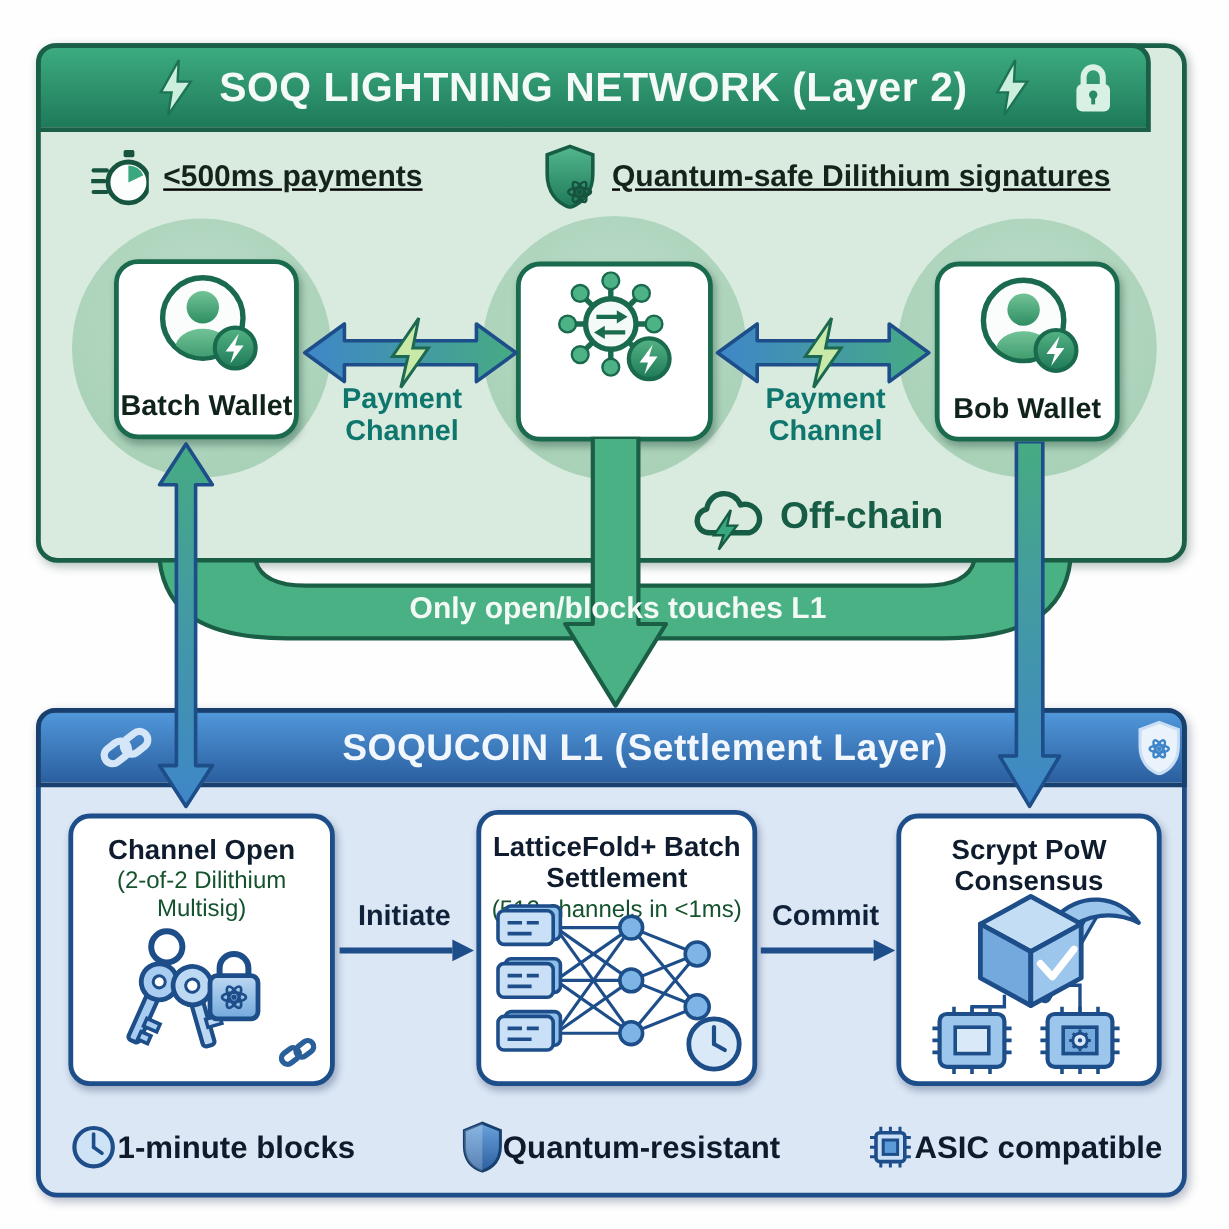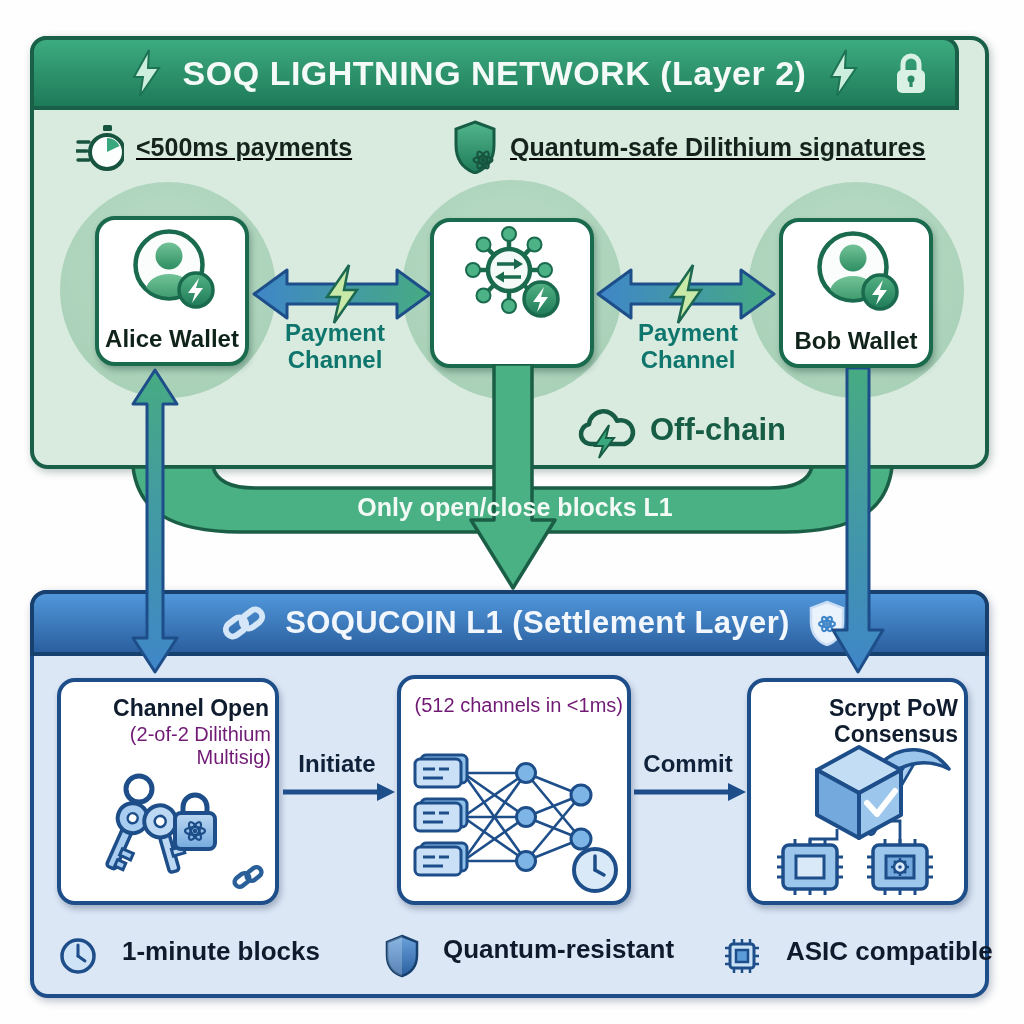--- a/index.html
+++ b/index.html
@@ -17,27 +17,27 @@
   .node-card .node-icon{position:absolute;top:4px;left:50%;transform:translateX(-50%);}
   .node-label{position:absolute;bottom:9px;left:0;width:100%;text-align:center;font-size:24px;font-weight:bold;color:#10231a;white-space:nowrap;}
   .channel-label{width:154px;text-align:center;font-size:24px;font-weight:bold;color:#0f766e;line-height:1.12;z-index:3;}
   .offchain{display:flex;align-items:center;gap:10px;z-index:3;}
   .offchain-label{font-size:31px;font-weight:bold;color:#175c45;}
   
   .banner-text{left:330px;top:493px;width:370px;text-align:center;font-size:25px;font-weight:bold;color:#f3faf6;z-index:7;}
   .z-band{z-index:5}.z-bar{z-index:6}.z-varrow{z-index:8}
   
   .l1-panel{left:30px;top:590px;width:959px;height:408px;background:#dbe7f5;border:4px solid #1d4e89;border-radius:18px;box-shadow:2px 3px 8px rgba(20,40,80,.3);}
-  .l1-header{left:30px;top:590px;width:959px;height:66px;background:linear-gradient(#5097da,#2b5f9f);border:4px solid #17406e;border-radius:16px 16px 0 0;display:flex;align-items:center;justify-content:center;gap:18px;z-index:2;padding-left:48px;}
+  .l1-header{left:30px;top:590px;width:959px;height:66px;background:linear-gradient(#5097da,#2b5f9f);border:4px solid #17406e;border-radius:16px 16px 0 0;display:flex;align-items:center;justify-content:space-between;gap:18px;z-index:2;padding-left:48px;}
   .l1-title{color:#f2f7fd;font-size:31px;font-weight:bold;letter-spacing:.4px;white-space:nowrap;}
-  .l1-box{background:#ffffff;border:4px solid #1d4e89;border-radius:18px;box-shadow:2px 4px 6px rgba(20,40,80,.3);text-align:right;padding-top:13px;z-index:3;}
+  .l1-box{background:#ffffff;border:4px solid #1d4e89;border-radius:18px;box-shadow:2px 4px 6px rgba(20,40,80,.3);text-align:center;padding-top:13px;z-index:3;}
   .l1-box-title{font-size:23px;font-weight:bold;color:#0f1c2e;line-height:1.15;padding:0 6px;}
-  .l1-box-sub{font-size:20px;color:#701a75;line-height:1.15;margin-top:2px;padding:0 4px;}
+  .l1-box-sub{font-size:20px;color:#14532d;line-height:1.15;margin-top:2px;padding:0 4px;}
   .transition-label{width:114px;text-align:center;font-size:24px;font-weight:bold;color:#10213a;z-index:3;}
-  .l1-feature{display:flex;align-items:flex-start;gap:24px;z-index:3;}
+  .l1-feature{display:flex;align-items:center;gap:0;z-index:3;}
   .l1-feature-label{font-size:26px;font-weight:bold;color:#0f1b2d;white-space:nowrap;}
 </style>
 </head>
 <body>
 
 <svg width="0" height="0" style="position:absolute" aria-hidden="true">
   <defs>
     <linearGradient id="gGreenIcon" x1="0" y1="0" x2="0" y2="1">
         <stop offset="0" stop-color="#72c397"></stop>
         <stop offset="1" stop-color="#2e8e62"></stop>
@@ -116,36 +116,36 @@
   <div class="abs node-circle" style="left:60px;top:182px;width:216px;height:216px;"></div>
   <div class="abs node-circle" style="left:402px;top:180px;width:220px;height:220px;"></div>
   <div class="abs node-circle" style="left:748px;top:182px;width:216px;height:216px;"></div>
 
   <svg class="abs z-band" style="left:30px;top:455px;" width="965" height="150" viewBox="0 0 965 150">
     <path d="M103 12 C108 55 140 77 210 77 L755 77 C825 77 857 55 862 12 L782 12 C778 28 760 33 740 33 L225 33 C205 33 187 28 183 12 Z" fill="#49b184" stroke="#1b5e46" stroke-width="3.5" stroke-linejoin="round"></path>
   </svg>
   <svg class="abs z-bar" style="left:467px;top:364px;" width="92" height="228" viewBox="0 0 92 228">
     <polygon points="27,0 65,0 65,156 88,156 46,224 4,156 27,156" fill="#49b184" stroke="#1b5e46" stroke-width="3.5" stroke-linejoin="round"></polygon>
   </svg>
-  <div class="abs banner-text">Only open/close blocks L1</div>
+  <div class="abs banner-text">Only open/blocks touches L1</div>
 
   <div class="abs node-card" style="left:95px;top:216px;width:154px;height:150px;">
     <svg class="node-icon" width="100" height="94" viewBox="0 0 100 94">
       <clipPath id="cAv1">
           <circle cx="47" cy="41" r="32"></circle>
         </clipPath>
       <circle cx="47" cy="41" r="33.5" fill="#fbfdfc" stroke="#1a6a4e" stroke-width="4.5"></circle>
       <g clip-path="url(#cAv1)">
           <circle cx="47" cy="32" r="13.5" fill="url(#gGreenIcon)"></circle>
           <ellipse cx="47" cy="66" rx="23" ry="16" fill="url(#gGreenIcon)"></ellipse>
         </g>
       <circle cx="74" cy="66" r="17" fill="url(#gBadge)" stroke="#1a6a4e" stroke-width="3.5"></circle>
       <polygon points="77,54 66,69 73,69 70,79 81,64 74,64" fill="#ffffff"></polygon>
     </svg>
-    <div class="node-label">Alice Wallet</div>
+    <div class="node-label">Batch Wallet</div>
   </div>
 
   <div class="abs node-card" style="left:430px;top:218px;width:164px;height:150px;">
     <svg class="node-icon" width="106" height="96" viewBox="0 0 106 96">
       <g stroke="#1a6a4e" stroke-width="4.5">
         <line x1="50" y1="44" x2="86" y2="44"></line>
           <line x1="50" y1="44" x2="75.5" y2="18.5"></line>
           <line x1="50" y1="44" x2="50" y2="8"></line>
           <line x1="50" y1="44" x2="24.5" y2="18.5"></line>
         <line x1="50" y1="44" x2="14" y2="44"></line>
@@ -264,20 +264,21 @@
     </svg>
     <svg class="abs" style="right:8px;bottom:8px;" width="36" height="32" viewBox="0 0 36 32">
       <g fill="none" stroke="#2a6099" stroke-width="4.5">
         <rect x="3" y="14" width="16" height="10" rx="5" transform="rotate(-38 11 19)"></rect>
         <rect x="15" y="8" width="16" height="10" rx="5" transform="rotate(-38 23 13)"></rect>
       </g>
     </svg>
   </div>
 
   <div class="abs l1-box" style="left:397px;top:675px;width:234px;height:230px;">
+    <div class="l1-box-title">LatticeFold+ Batch Settlement</div>
     <div class="l1-box-sub">(512 channels in &lt;1ms)</div>
     <svg class="abs" style="left:10px;bottom:6px;" width="210" height="142" viewBox="0 0 210 142">
       <g stroke="#1d4e89" stroke-width="2.6">
         <line x1="52" y1="20" x2="115" y2="20"></line>
           <line x1="52" y1="20" x2="115" y2="64"></line>
           <line x1="52" y1="20" x2="115" y2="108"></line>
         <line x1="52" y1="64" x2="115" y2="20"></line>
           <line x1="52" y1="64" x2="115" y2="64"></line>
           <line x1="52" y1="64" x2="115" y2="108"></line>
         <line x1="52" y1="108" x2="115" y2="20"></line>

